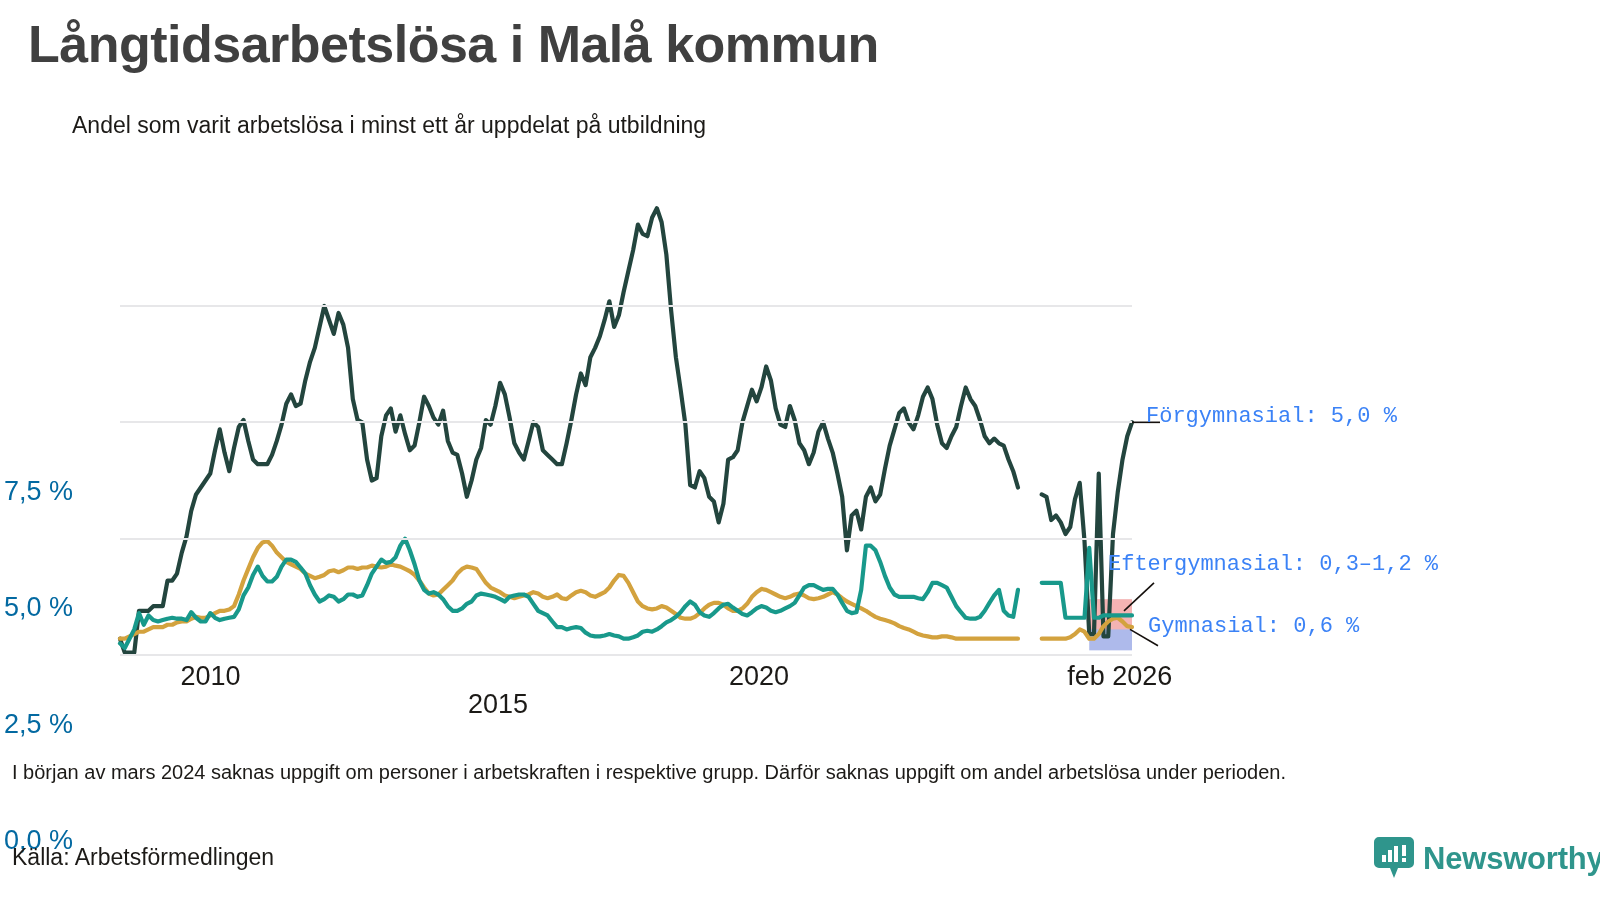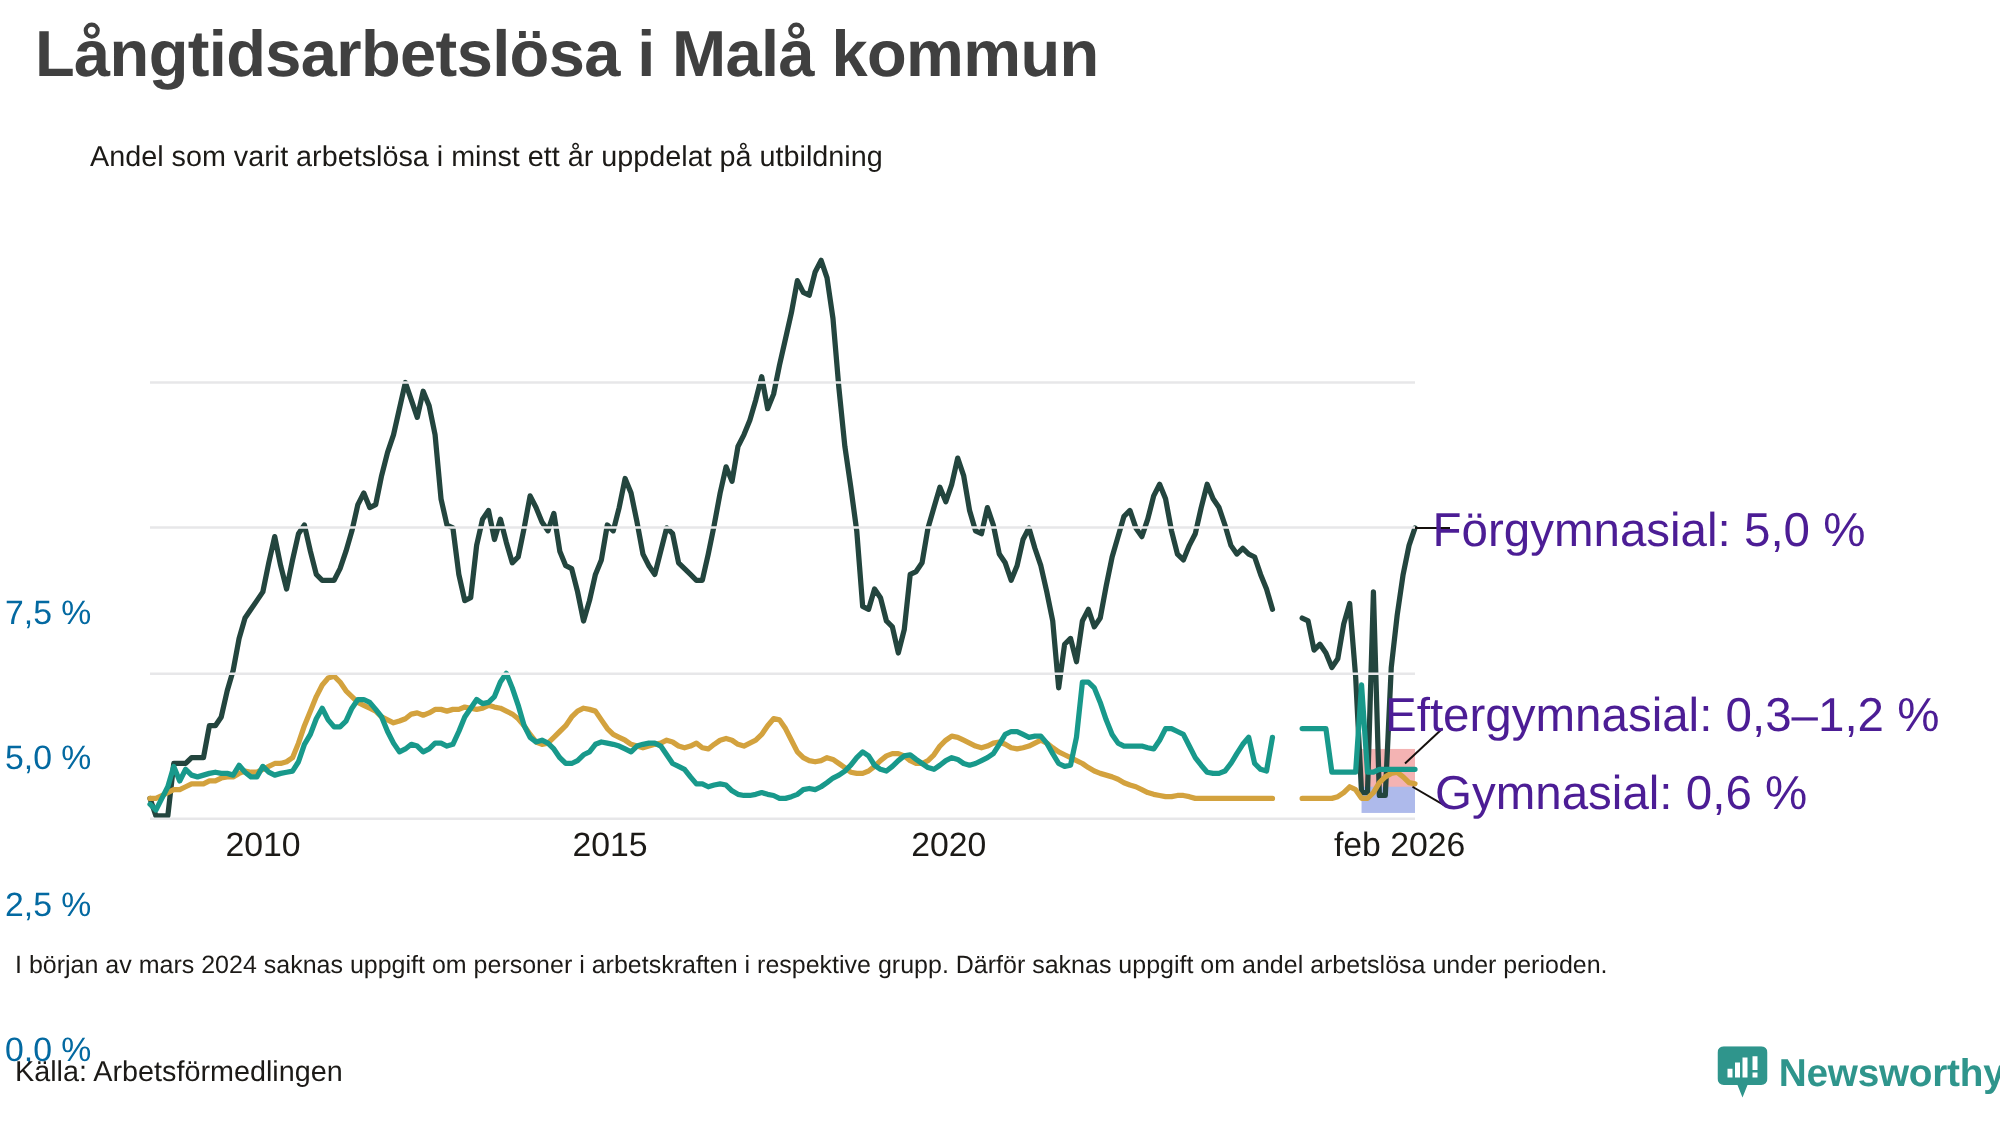--- a/index.html
+++ b/index.html
@@ -42,21 +42,21 @@
   .xlab{
     position:absolute;top:476px;
     font-size:27px;color:#1c1a17;white-space:nowrap;
     transform:translateX(-50%);
   }
 
   svg.series{position:absolute;left:0;top:0;}
 
   
   .ann{
-    position:absolute;font-size:38px;color:#4c1d95;white-space:nowrap;
+    position:absolute;font-size:22px;color:#3b82f6;white-space:nowrap;font-family:Liberation Mono, monospace;
   }
   .ann-forg{left:1146px;top:404px;}
   .ann-efter{left:1108px;top:552px;}
   .ann-gym{left:1148px;top:614px;}
 
   
   .note{
     position:absolute;left:12px;top:760px;width:1520px;
     font-size:20px;line-height:1.22;color:#1c1a17;
   }
@@ -100,21 +100,21 @@
         <div class="gridline" style="top: 119.99px;"></div>
       </div>
     <div id="ylabels">
         <div class="ylab" style="top: 655px;">0,0 %</div>
         <div class="ylab" style="top: 538.663px;">2,5 %</div>
         <div class="ylab" style="top: 422.327px;">5,0 %</div>
         <div class="ylab" style="top: 305.99px;">7,5 %</div>
       </div>
     <div id="xlabels">
         <div class="xlab" style="left: 210.458px;">2010</div>
-        <div class="xlab" style="left: 488px;">2015</div>
+        <div class="xlab" style="left: 498px; margin-top: 28px;">2015</div>
         <div class="xlab" style="left: 759px; text-align: right;">2020</div>
         <div class="xlab" style="left: 1119.73px;">feb 2026</div>
       </div>
   </div>
 
   <div class="ann ann-forg">Förgymnasial: 5,0 %</div>
   <div class="ann ann-efter">Eftergymnasial: 0,3–1,2 %</div>
   <div class="ann ann-gym">Gymnasial: 0,6 %</div>
 
   <div class="note">I början av mars 2024 saknas uppgift om personer i arbetskraften i respektive grupp. Därför saknas uppgift om andel arbetslösa under perioden.</div>

